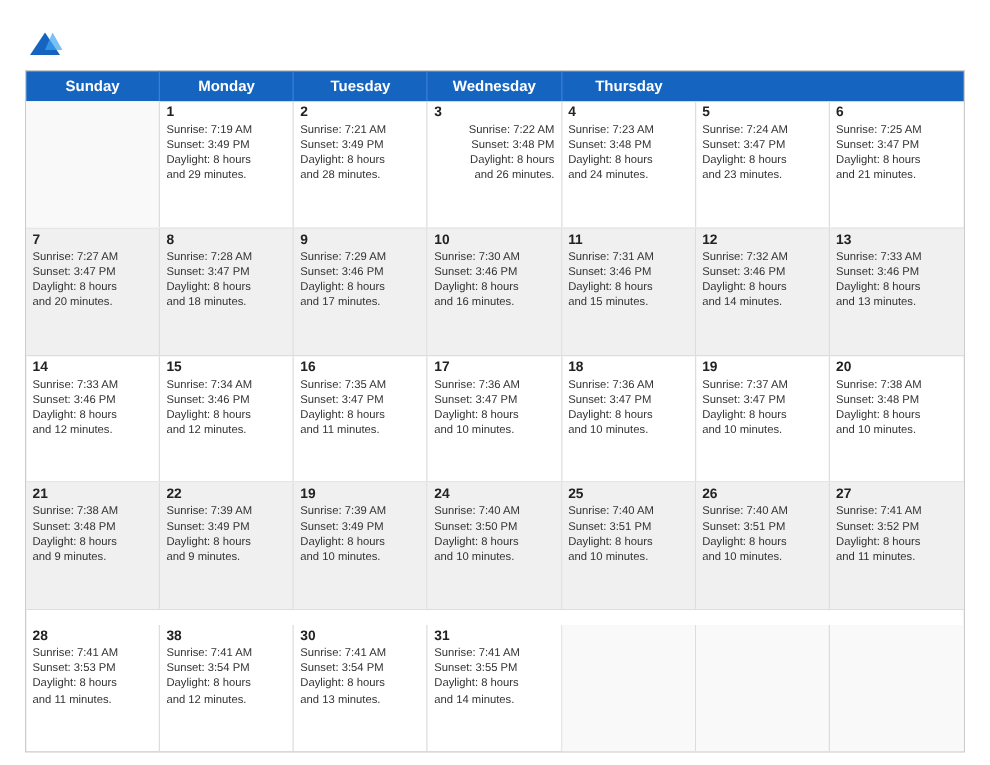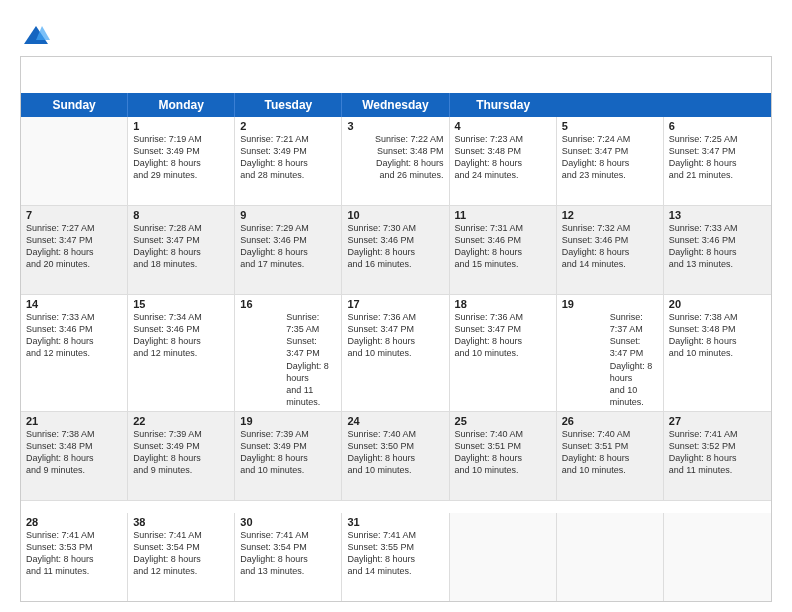--- a/index.html
+++ b/index.html
@@ -54,21 +54,20 @@
     .calendar {
       flex: 1;
       display: flex;
       flex-direction: column;
       border: 1px solid #ccc;
     }
     .cal-header-row {
       display: grid;
       grid-template-columns: repeat(7, 1fr);
       background: #1565c0;
-      margin-top: 36px;
     }
     .cal-header-cell {
       color: #fff;
       font-size: 12px;
       font-weight: bold;
       text-align: center;
       padding: 5px 2px;
       border-right: 1px solid #3a7fd4;
     }
     .cal-header-cell:last-child { border-right: none; }
@@ -245,42 +244,42 @@
           </div>
           <div class="cal-cell">
             <div class="day-num">15</div>
             <div class="cell-text" style="white-space: pre-line;">Sunrise: 7:34 AM
 Sunset: 3:46 PM
 Daylight: 8 hours
 and 12 minutes.</div>
           </div>
           <div class="cal-cell">
             <div class="day-num">16</div>
-            <div class="cell-text" style="white-space: pre-line; margin-left: 46px;">Sunrise: 7:35 AM
+            <div class="cell-text" style="white-space: pre-line;">Sunrise: 7:35 AM
 Sunset: 3:47 PM
 Daylight: 8 hours
 and 11 minutes.</div>
           </div>
           <div class="cal-cell">
             <div class="day-num">17</div>
             <div class="cell-text" style="white-space: pre-line;">Sunrise: 7:36 AM
 Sunset: 3:47 PM
 Daylight: 8 hours
 and 10 minutes.</div>
           </div>
           <div class="cal-cell">
             <div class="day-num">18</div>
             <div class="cell-text" style="white-space: pre-line;">Sunrise: 7:36 AM
 Sunset: 3:47 PM
 Daylight: 8 hours
 and 10 minutes.</div>
           </div>
           <div class="cal-cell">
             <div class="day-num">19</div>
-            <div class="cell-text" style="white-space: pre-line; margin-left: 48px;">Sunrise: 7:37 AM
+            <div class="cell-text" style="white-space: pre-line;">Sunrise: 7:37 AM
 Sunset: 3:47 PM
 Daylight: 8 hours
 and 10 minutes.</div>
           </div>
           <div class="cal-cell">
             <div class="day-num">20</div>
             <div class="cell-text" style="white-space: pre-line;">Sunrise: 7:38 AM
 Sunset: 3:48 PM
 Daylight: 8 hours
 and 10 minutes.</div>

